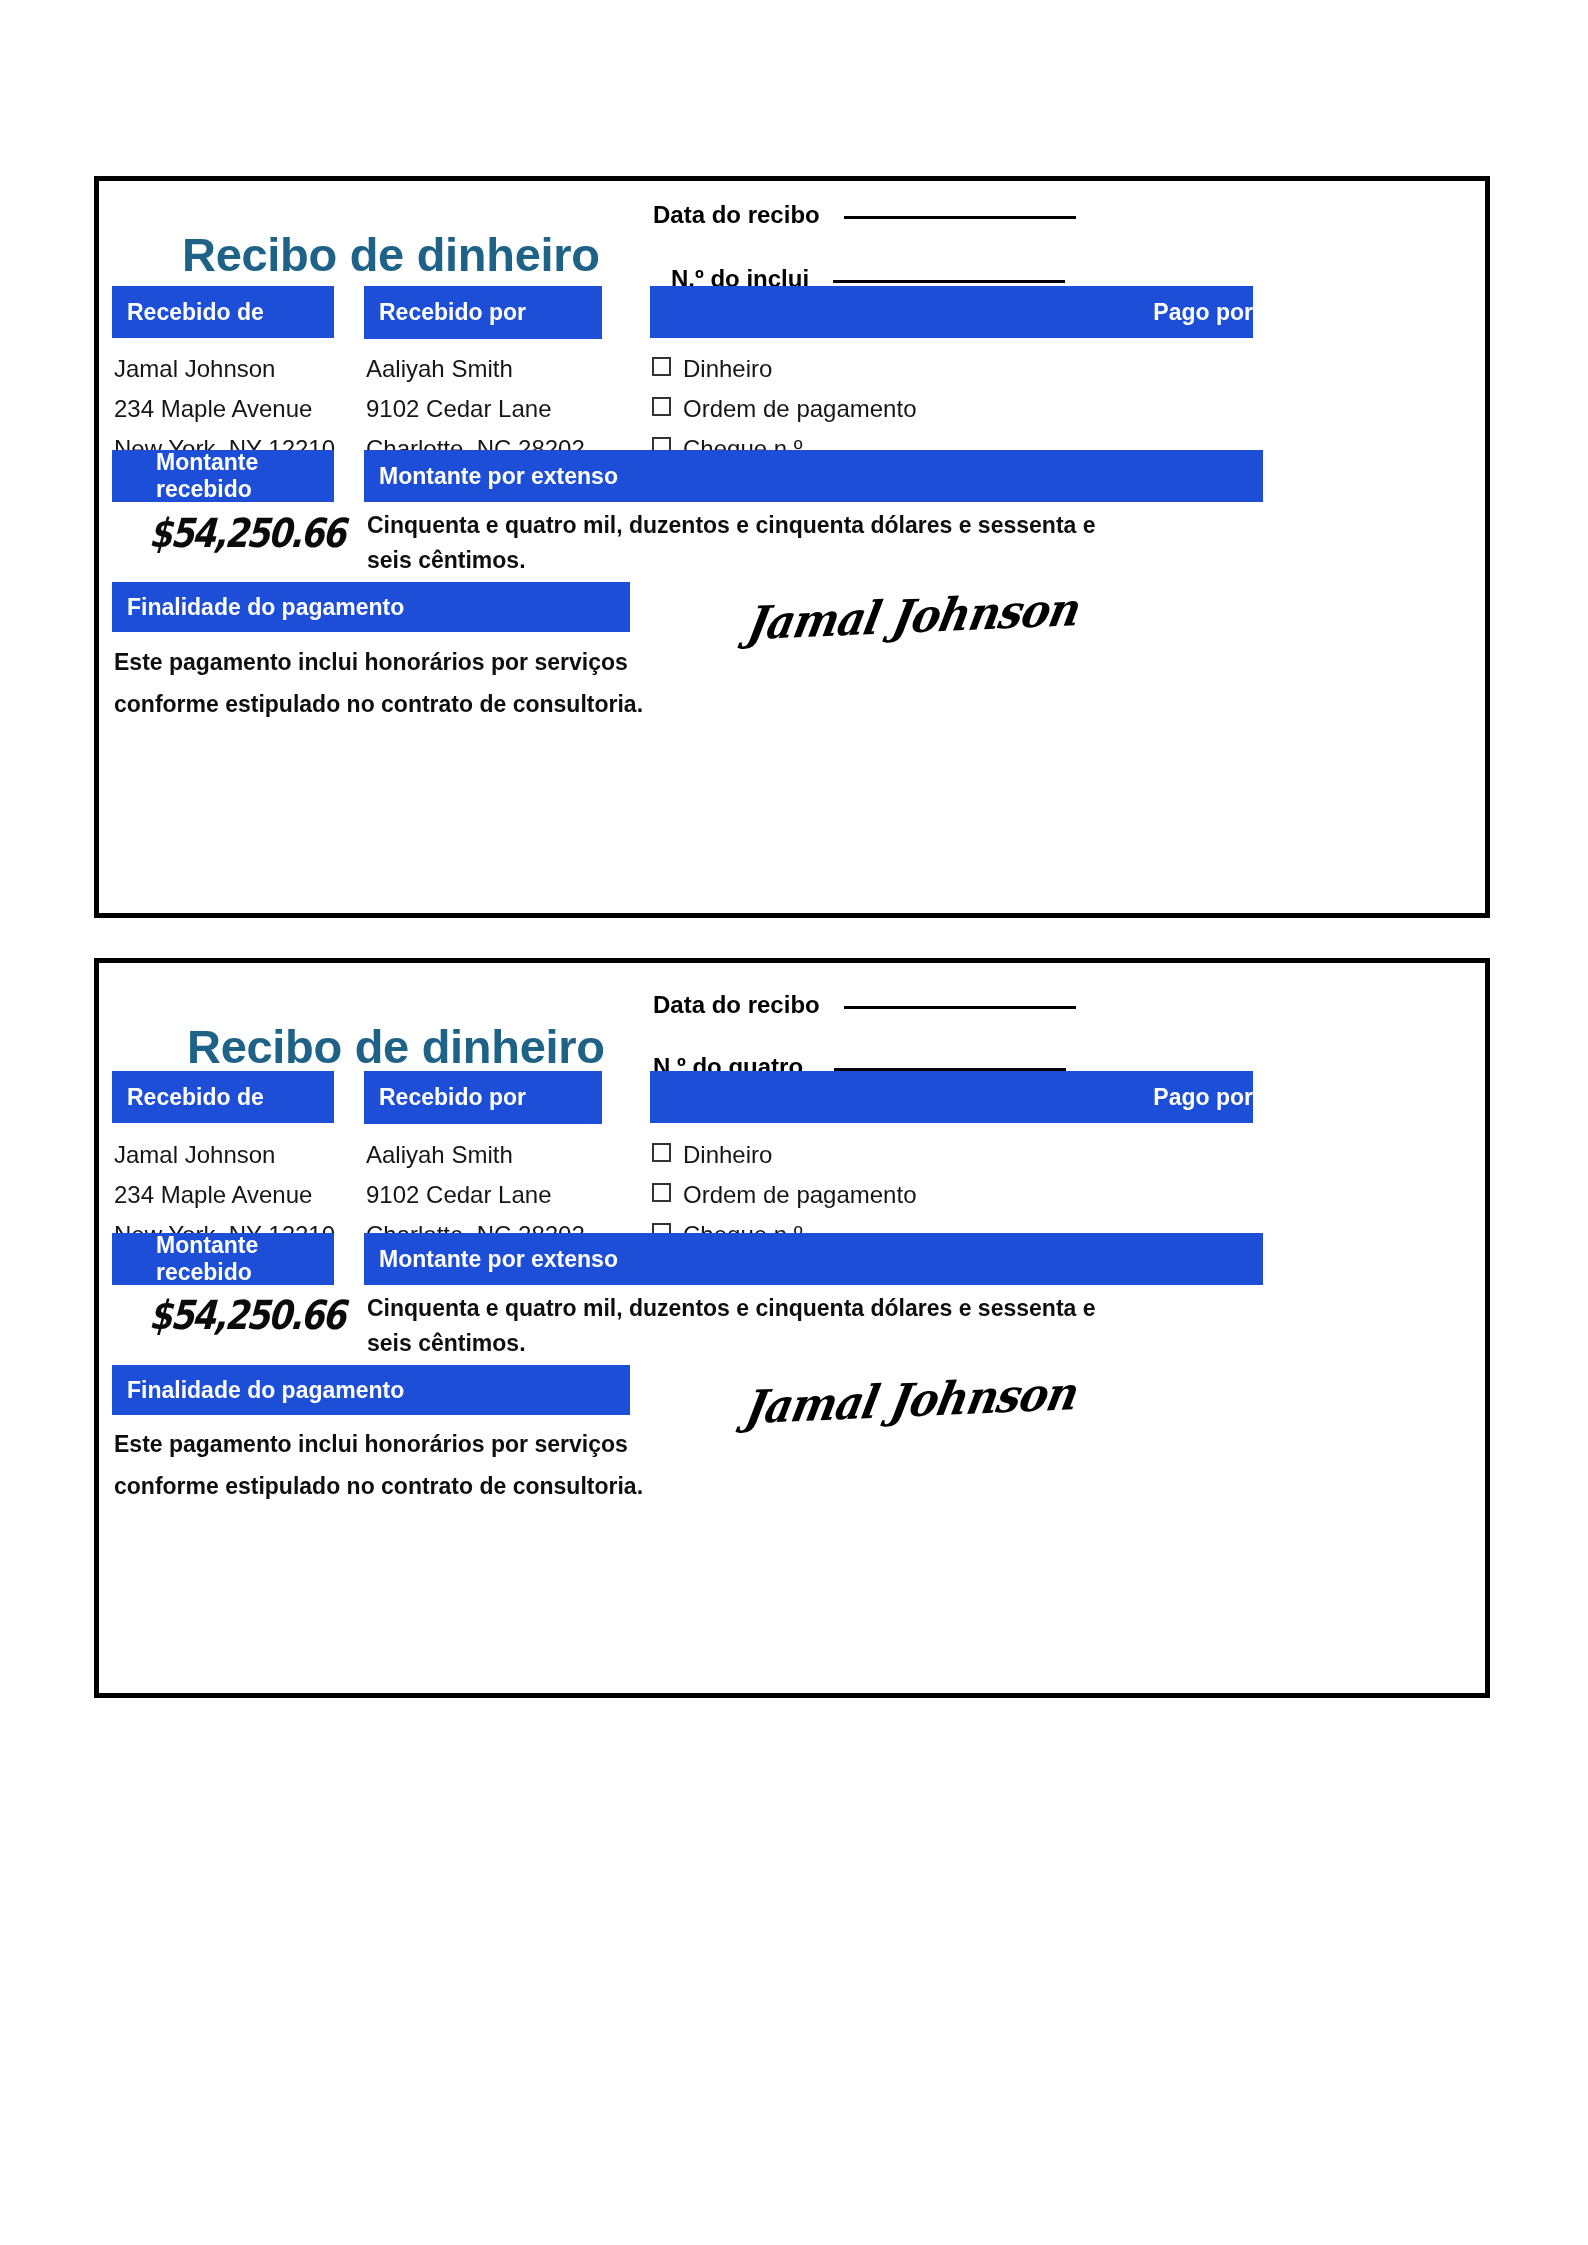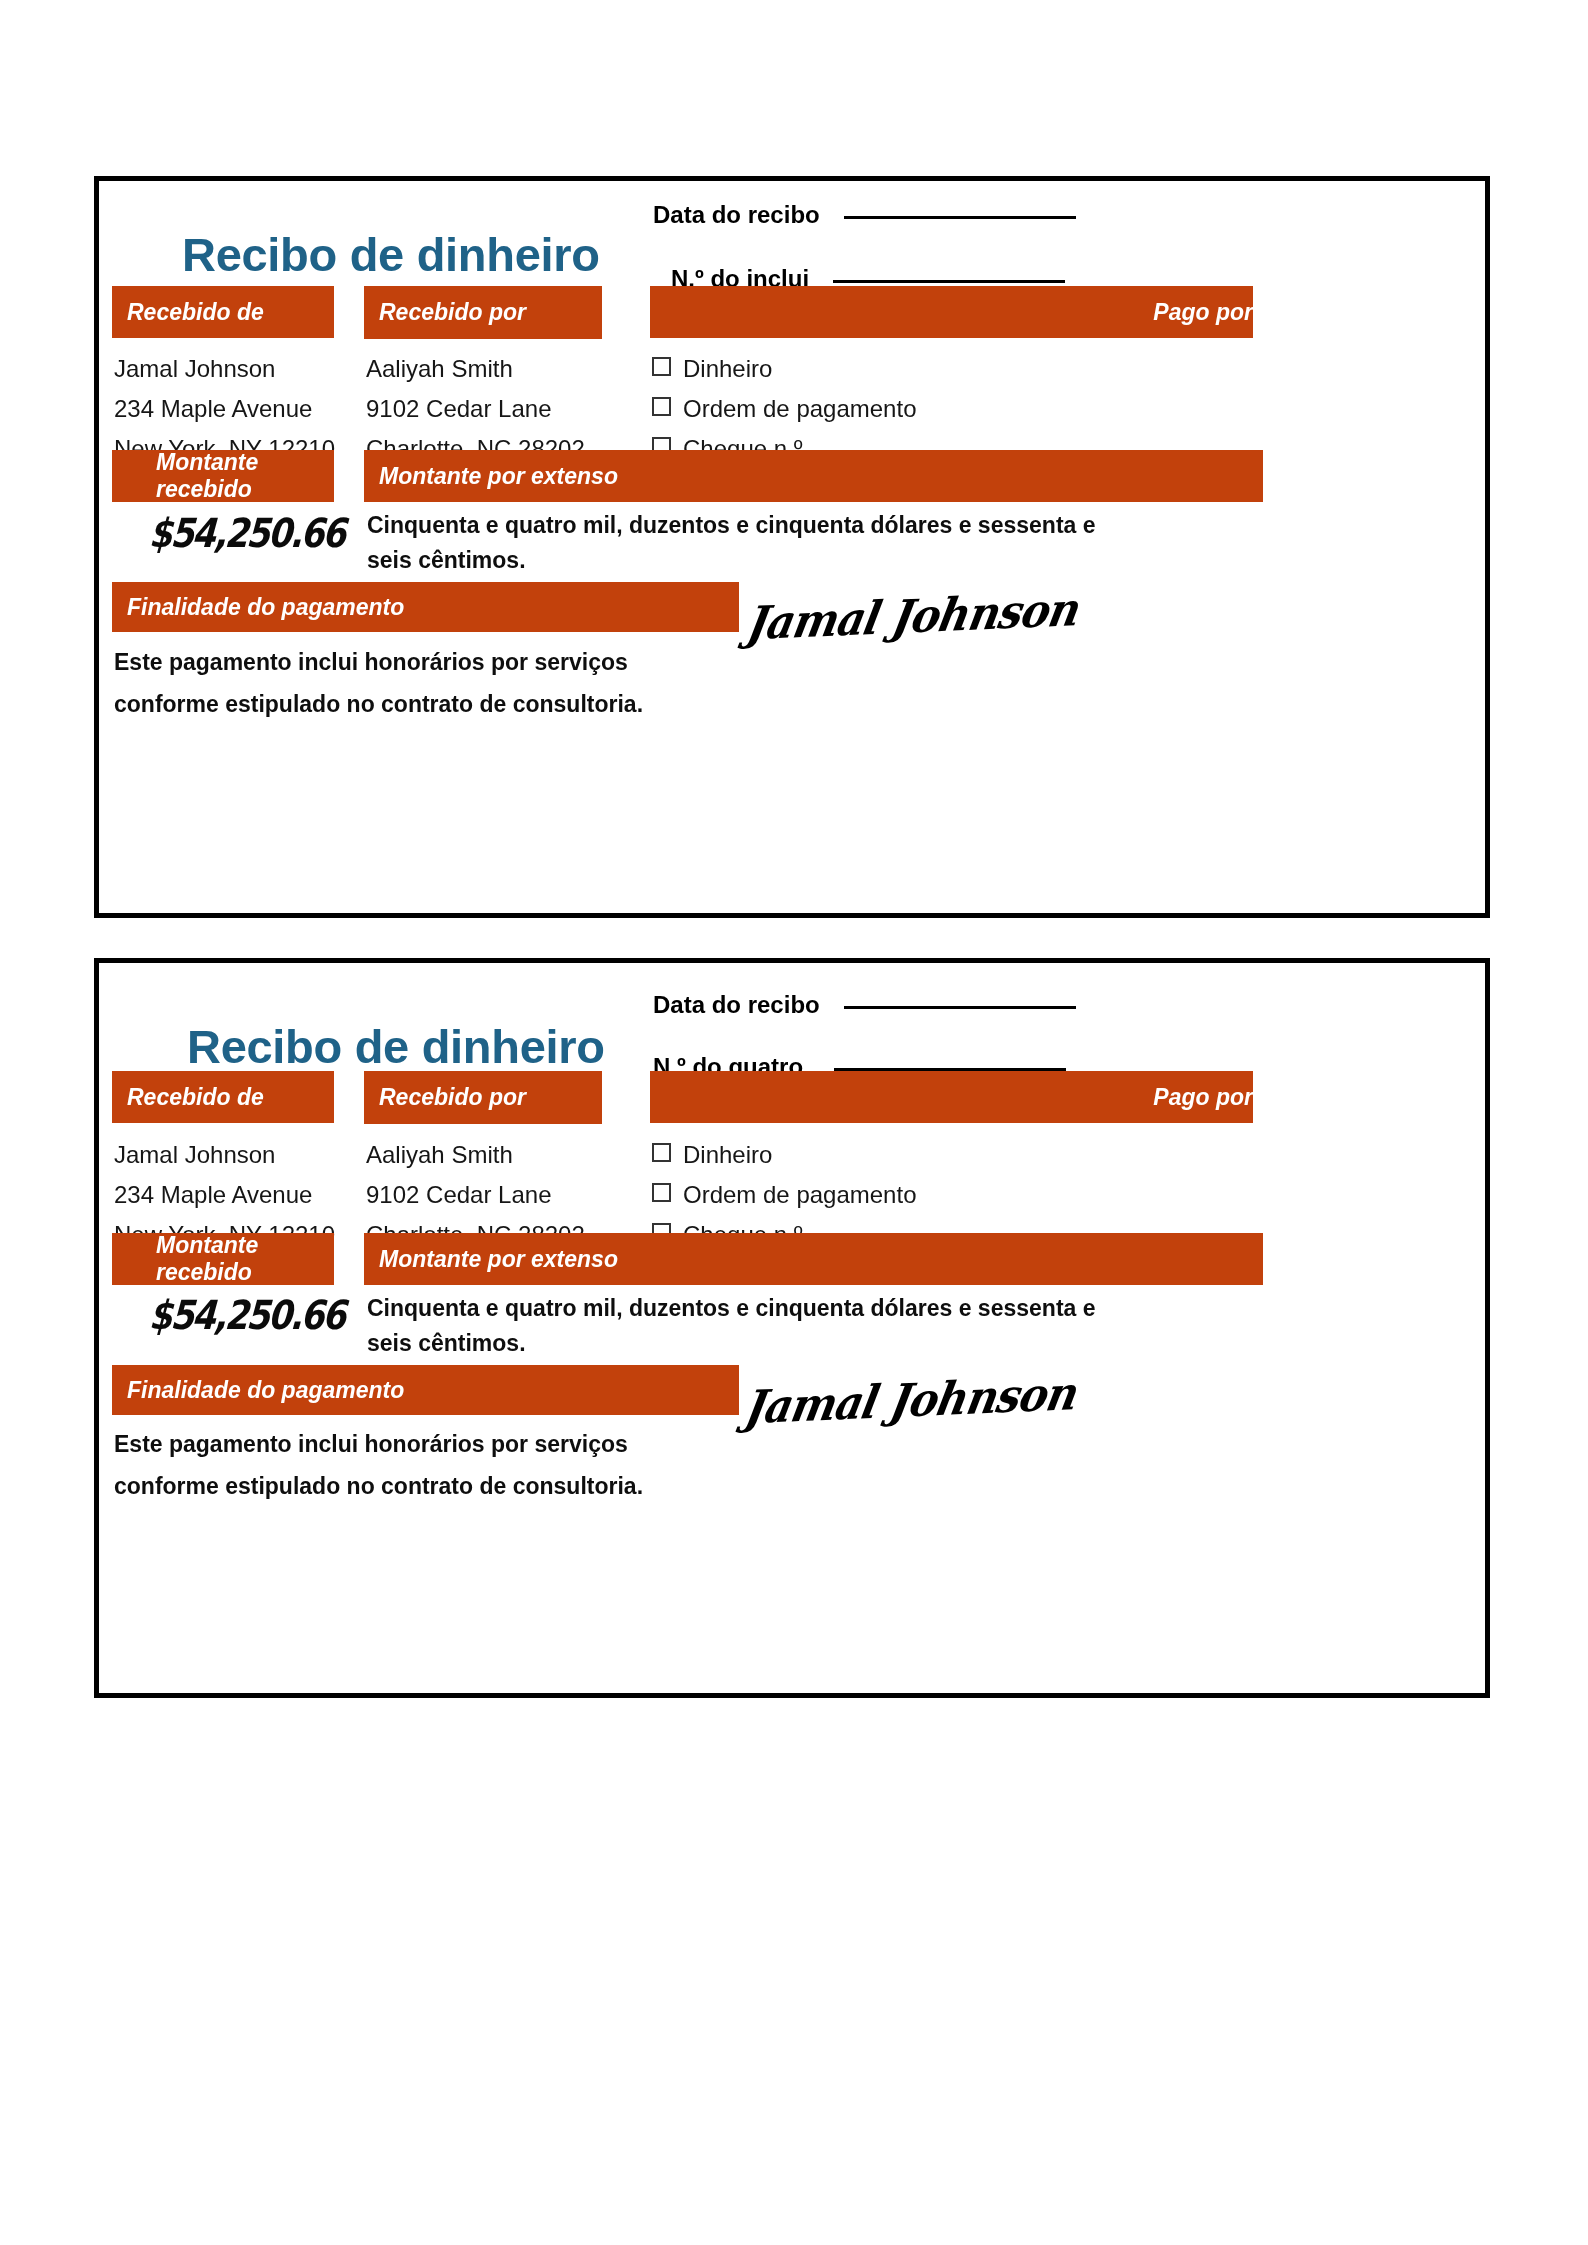--- a/index.html
+++ b/index.html
@@ -82,29 +82,28 @@
   }
 
   #receipt-1 .meta-date { left: 554px; top: 20px; }
   #receipt-1 .meta-num  { left: 572px; top: 84px; }
   #receipt-2 .meta-date { left: 554px; top: 28px; }
   #receipt-2 .meta-num  { left: 554px; top: 90px; }
 
   
   .bar {
     position: absolute;
-    background: #c2410c;
+    background: #1d4ed8;
     color: #ffffff;
     font-size: 23px;
     font-weight: bold;
     display: flex;
     align-items: center;
     padding-left: 15px;
     box-sizing: border-box;
-    font-style: italic;
   }
 
   
   .bar-recv-de  { left: 13px;  width: 222px; height: 52px; }
   .bar-recv-por { left: 265px; width: 238px; height: 53px; }
   .bar-pago-por { left: 551px; width: 603px; height: 52px; justify-content: flex-end; }
 
   #receipt-1 .bar-recv-de,
   #receipt-1 .bar-recv-por,
   #receipt-1 .bar-pago-por { top: 105px; }
@@ -182,21 +181,21 @@
     width: 775px;
     font-size: 23px;
     font-weight: bold;
     color: #0e0e0e;
     line-height: 35px;
   }
   #receipt-1 .amount-words { top: 327px; }
   #receipt-2 .amount-words { top: 328px; }
 
   
-  .bar-finalidade { left: 13px; width: 627px; height: 50px; }
+  .bar-finalidade { left: 13px; width: 518px; height: 50px; }
   #receipt-1 .bar-finalidade { top: 401px; }
   #receipt-2 .bar-finalidade { top: 402px; }
 
   .purpose {
     position: absolute;
     left: 15px;
     width: 600px;
     font-size: 23px;
     font-weight: bold;
     color: #0e0e0e;

